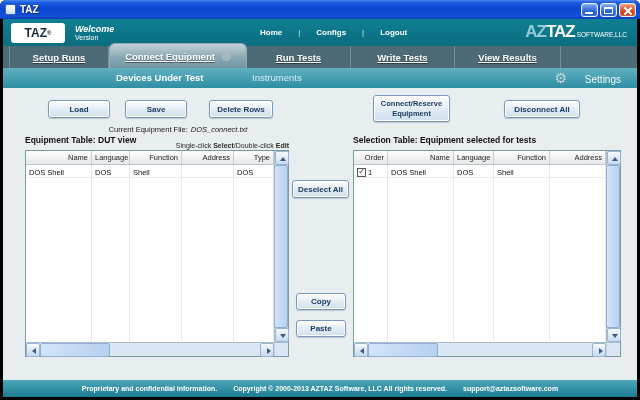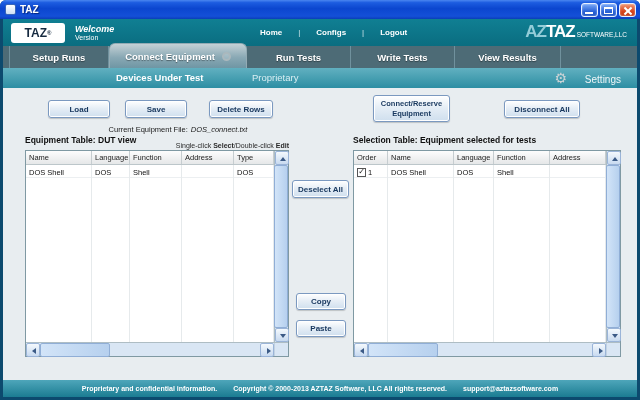--- a/index.html
+++ b/index.html
@@ -1,18 +1,18 @@
 <!DOCTYPE html>
 <html><head>
 <meta charset="utf-8">
 <style>
   * { margin:0; padding:0; box-sizing:border-box; }
   body { width:640px; height:400px; font-family:"Liberation Sans", sans-serif; background:#fff; }
 
-  .window { width:640px; height:400px; background:#0c4a6e; padding:0 3px 3px; display:flex; flex-direction:column; border-radius:6px 6px 0 0; overflow:hidden; }
+  .window { width:640px; height:400px; background:#000000; padding:0 3px 3px; display:flex; flex-direction:column; border-radius:6px 6px 0 0; overflow:hidden; }
 
   
   .titlebar { height:19px; margin:0 -3px; flex:none; display:flex; align-items:center; padding:0 4px 0 5px;
     background:linear-gradient(180deg,#4a86f0 0%,#1c5ce0 14%,#0b46cf 45%,#1450d8 85%,#0a3eb8 100%); }
   .app-icon { width:11px; height:11px; border-radius:2px; margin-right:4px; flex:none;
     background:linear-gradient(#ffffff,#cfe0f5); border:1px solid #3a66b8; }
   .title-text { color:#fff; font-weight:bold; font-size:10px; flex:1; text-shadow:1px 1px 1px #06277e; }
   .tb-btn { width:17px; height:14px; border:1px solid #e8f0ff; border-radius:3px; margin-left:2px; position:relative; flex:none; cursor:pointer;
     background:linear-gradient(#7aa8f8,#2a64d8 60%,#1c50c0); box-shadow:inset 0 0 2px rgba(255,255,255,.6); }
   .tb-btn.close { background:linear-gradient(#f09a78,#d8451c 60%,#c03a14); }
@@ -36,21 +36,21 @@
   .top-nav .sep { font-weight:normal; color:#cfe6ea; }
   .top-nav .navlink { cursor:pointer; }
   .brand { position:absolute; right:10px; top:3px; display:flex; align-items:baseline; color:#fff; }
   .brand-az { font-size:17px; font-weight:bold; color:#93ccd8; letter-spacing:-1px; }
   .brand-taz { font-size:17px; font-weight:bold; color:#fff; letter-spacing:-1px; }
   .brand-suffix { font-size:6.5px; margin-left:2px; }
 
   
   .tabbar { height:22px; flex:none; background:#4d6b76; display:flex; align-items:stretch; padding:0 6px; position:relative; }
   .tab { display:flex; align-items:center; justify-content:center; color:#fff; font-size:9.5px; font-weight:bold;
-    border-right:1px solid #70919d; cursor:pointer; text-shadow:0 1px 1px rgba(0,0,0,.4); }
+    border-right:1px solid #70919d; cursor:pointer; text-shadow:0 1px 1px rgba(0,0,0,.4);text-decoration:underline; }
   .tab:first-child { border-left:1px solid #70919d; }
   .tab.active { background:linear-gradient(#c4d1d6,#8aa9b5 55%,#6f96a4); border-radius:6px 6px 0 0; margin-top:-3px; z-index:2;
     border:1px solid #93abb4; border-bottom:none; }
   .tab-circle { width:9px; height:9px; border:2px solid #aab8bd; border-radius:50%; margin-left:7px; background:rgba(255,255,255,.18); flex:none; }
   .tab-fill { flex:1; }
 
   
   .subbar { height:20px; flex:none; position:relative; background:linear-gradient(#61b0c0,#2d8ea3);padding-left:12px; }
   .subtab-devices { position:absolute; left:113px; top:4px; font-size:9.5px; font-weight:bold; color:#fff; cursor:pointer; }
   .subtab-instruments { position:absolute; left:249px; top:4px; font-size:9.5px; color:#d9eef3; cursor:pointer; }
@@ -75,21 +75,21 @@
   .current-file .cf-label { margin-right:3px; }
   .current-file .cf-value { font-style:italic; }
 
   .table-title { position:absolute; font-size:8.5px; font-weight:bold; color:#101010; }
   #left-title { left:22px; top:47px; }
   #right-title { left:350px; top:47px; }
   .hint { position:absolute; left:120px; top:54px; width:166px; text-align:right; font-size:7px; color:#2a2a2a; }
   .hint b { font-weight:bold; }
 
   
-  .grid-table { position:absolute; border:1px solid #7f99a3; background:#fff; display:flex; flex-direction:column; }
+  .grid-table { position:absolute; border:1px solid #7f99a3; background:#fff; display:flex; flex-direction:column;text-align:right; }
   #left-table { left:22px; top:62px; width:264px; height:207px; }
   #right-table { left:350px; top:62px; width:268px; height:207px; }
   .gt-top { flex:1; display:flex; min-height:0; }
   .gt-main { flex:1; display:flex; flex-direction:column; overflow:hidden; }
   .thead { display:flex; height:14px; flex:none; background:linear-gradient(#fdfdfd,#e5e7e8); border-bottom:1px solid #bcc6ca; }
   .th { font-size:7.5px; color:#1d1d1d; padding:2px 3px 0; border-right:1px solid #c6cdd0; white-space:nowrap; overflow:hidden; flex:none; }
   .tbody { flex:1; display:flex; min-height:0; }
   .col { border-right:1px solid #e6eaec; flex:none; display:flex; flex-direction:column; }
   .cell { height:13px; font-size:7.5px; color:#111; padding:2px 3px 0; border-bottom:1px solid #eceff1; white-space:nowrap; overflow:hidden; display:flex; align-items:center; gap:2px; cursor:default; }
   .col-flex { flex:1 !important; }
@@ -178,21 +178,21 @@
         <span>Write Tests</span>
       </div>
       <div class="tab" style="width:106px">
         <span>View Results</span>
       </div>
       <div class="tab-fill"></div>
     </div>
 
     <div class="subbar">
       <span class="subtab-devices">Devices Under Test</span>
-      <span class="subtab-instruments">Proprietary</span>
+      <span class="subtab-instruments">Instruments</span>
       <span class="settings-gear">⚙</span>
       <span class="settings-label">Settings</span>
     </div>
 
     <div class="content">
 
       <button class="btn" id="btn-load">Load</button>
       <button class="btn" id="btn-save">Save</button>
       <button class="btn" id="btn-delete-rows">Delete Rows</button>
       <button class="btn" id="btn-connect">Connect/Reserve Equipment</button>

